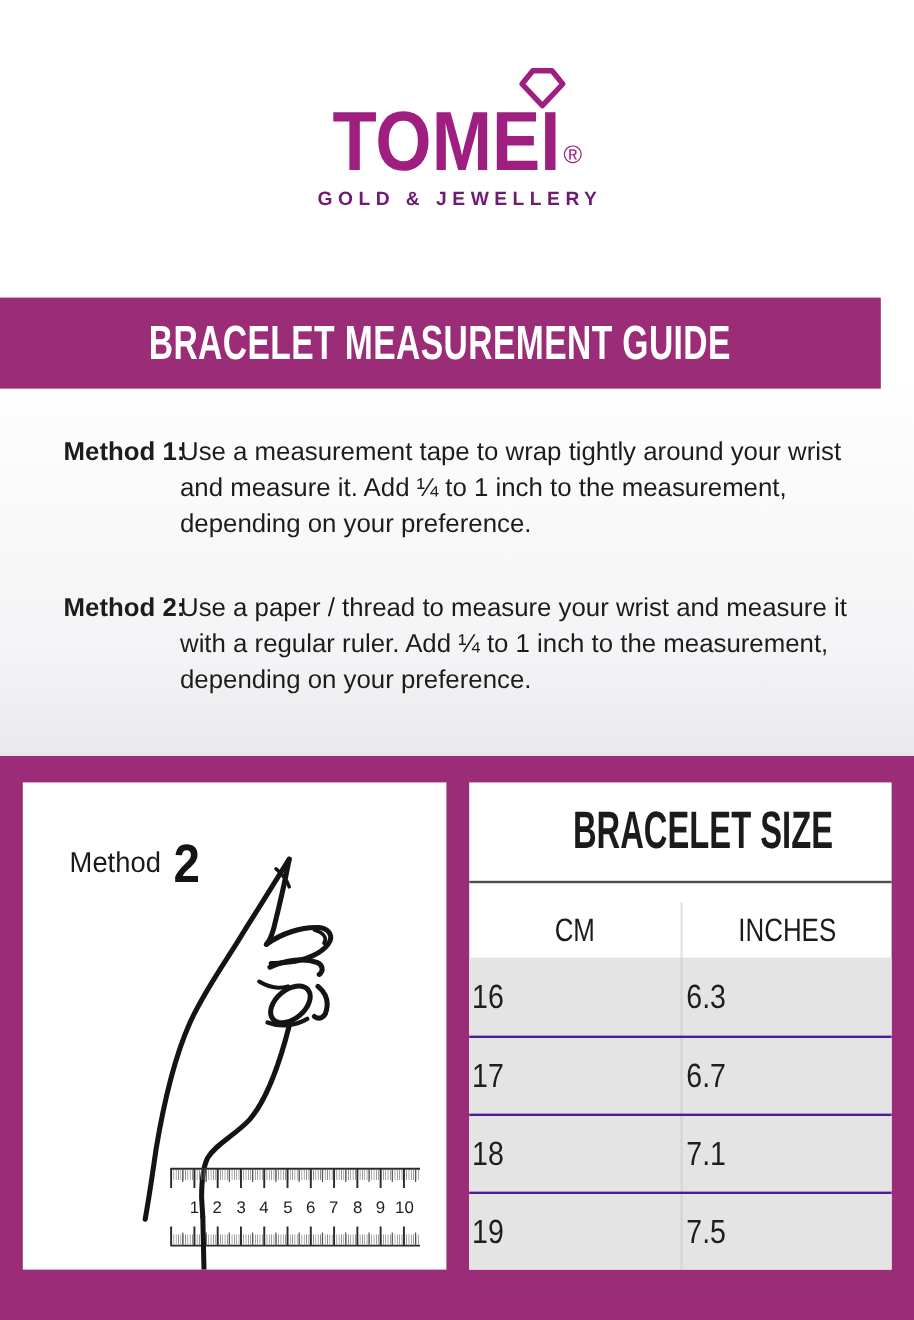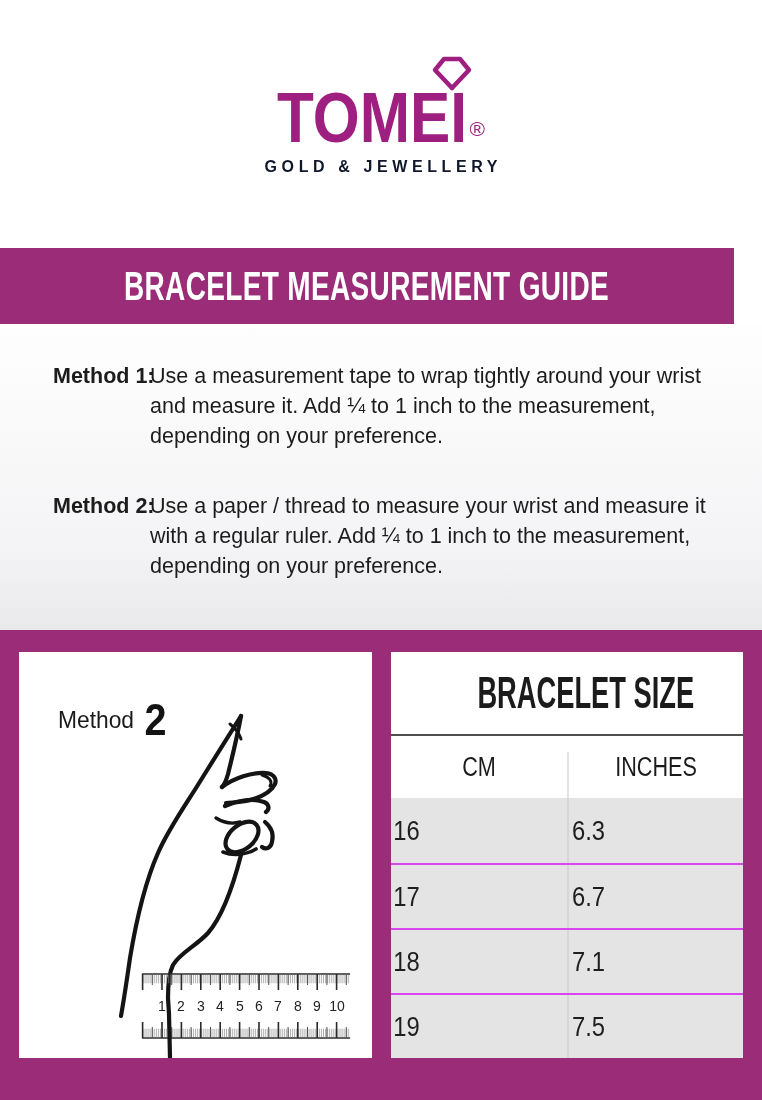--- a/index.html
+++ b/index.html
@@ -6,21 +6,21 @@
   .page {
     position:relative; width:762px; height:1100px; margin:0 auto;
     background:#ffffff; overflow:hidden;
     font-family:"Liberation Sans", sans-serif; color:#1d1d1d;
   }
 
   
   .logo-block { position:absolute; top:55px; left:0; width:762px;
     display:flex; flex-direction:column; align-items:center;justify-content:space-between; }
   .logo-svg { display:block; }
-  .tagline { margin-top:11px; font-size:16px; font-weight:700; color:#0f172a;
+  .tagline { margin-top:11px; font-size:16px; font-weight:700; color:#701a75;
     letter-spacing:4.6px; text-indent:4.6px; white-space:nowrap; }
 
   
   .banner { position:absolute; top:248px; left:0; width:734px; height:76px;
     display:flex; align-items:center; justify-content:center; }
   .banner-text { color:#ffffff; font-size:40px; font-weight:700; white-space:nowrap;
     transform:scaleX(0.70); letter-spacing:0.5px; }
 
   
   .methods { position:absolute; top:324px; left:0; width:762px; height:306px;
@@ -42,26 +42,26 @@
   .m2-label { position:absolute; left:37px; top:42px; display:flex; align-items:center; z-index:2; }
   .m2-word { font-size:24px; font-weight:400; color:#1a1a1a; transform:scaleX(.95); }
   .m2-num  { font-size:45px; font-weight:600; color:#141414; margin-left:7px; transform:scaleX(.88); }
   .hand-svg { position:absolute; left:0; top:0; }
 
   
   .t-title { flex:0 0 84px; display:flex; align-items:center; justify-content:center;
     border-bottom:2px solid #4f4f4f; box-sizing:border-box;padding-left:38px; }
   .t-title span { font-size:44px; font-weight:600; white-space:nowrap; transform:scaleX(0.62); color:#1b1b1b; }
   .t-head { flex:0 0 62px; display:grid; grid-template-columns:1fr 1fr; }
-  .t-head .cell { display:flex; justify-content:center;margin-top:16px; }
+  .t-head .cell { display:flex; align-items:center; justify-content:center;margin-top:16px; }
   .t-head .cell + .cell { border-left:2px solid #e3e3e3; }
   .t-head .cell span { font-size:27px; font-weight:500; transform:scaleX(0.8); color:#1b1b1b; }
   .t-body { flex:1; display:grid; grid-template-rows:repeat(4, 1fr); }
   .t-row { display:grid; grid-template-columns:1fr 1fr; background:#e4e4e4; box-sizing:border-box; }
-  .t-row + .t-row { border-top:2px solid #d946ef; }
+  .t-row + .t-row { border-top:2px solid #4c1d95; }
   .t-row .cell { display:flex; align-items:center; }
   .t-row .cell + .cell { border-left:2px solid #d6d6d6; }
   .t-row .cell span { font-size:28px; font-weight:500; transform:scaleX(0.85); color:#1e1e1e; }
 </style>
 </head>
 <body>
 
 <div class="page">
 
   <div class="logo-block">

